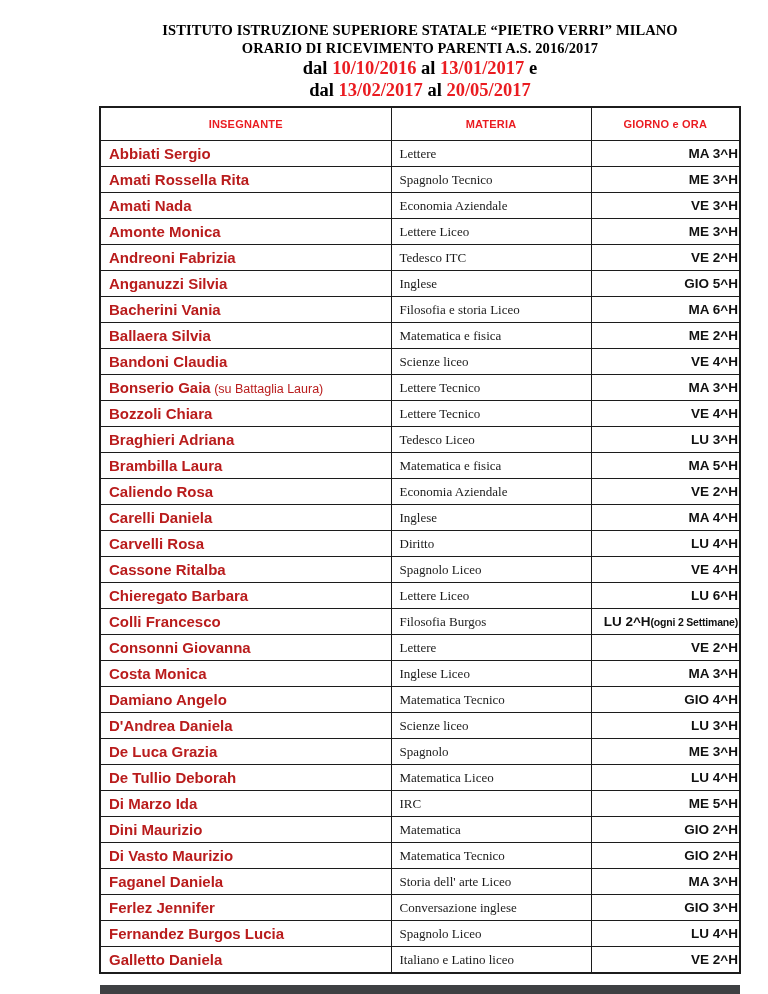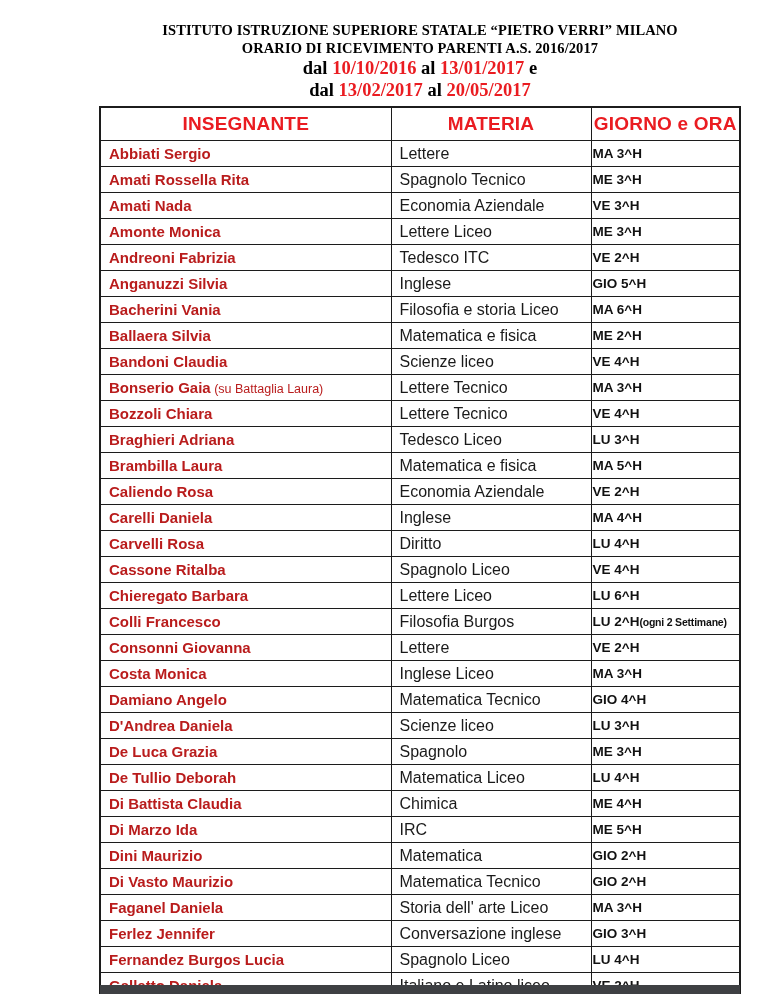--- a/index.html
+++ b/index.html
@@ -44,45 +44,46 @@
     border: 1px solid #1c1c1c;
     overflow: hidden;
     white-space: nowrap;
   }
   col.c1 { width: 291px; }
   col.c2 { width: 200px; }
   col.c3 { width: 149px; }
   th {
     height: 30px;
     color: #ea1c21;
-    font-size: 19px;
+    font-size: 11px;
     font-weight: bold;
     text-align: center;
     letter-spacing: 0.2px;
   }
   td { height: 23px; }
   td.name {
     font-weight: bold;
     font-size: 15px;
     padding-left: 8px;
     color: #b91c1c;
   }
   td.name .note {
     font-size: 12.5px;
     font-weight: normal;
   }
   td.materia {
-    font-size: 16px;
+    font-size: 13px;
     padding-left: 8px;
     color: #1a1a1a;
+    font-family: Liberation Serif, serif;
   }
   td.orario {
     font-weight: bold;
     font-size: 13.5px;
-    text-align: left;
+    text-align: right;
     color: #111;
   }
   td.orario .note {
     font-size: 10.5px;
     font-weight: bold;
     letter-spacing: -0.2px;
   }
   .next-page-edge {
     position: absolute;
     left: 64px;
@@ -237,25 +238,20 @@
           <td class="name"><span>De Luca Grazia</span></td>
           <td class="materia">Spagnolo</td>
           <td class="orario"><span>ME 3^H</span></td>
         </tr>
         <tr>
           <td class="name"><span>De Tullio Deborah</span></td>
           <td class="materia">Matematica Liceo</td>
           <td class="orario"><span>LU 4^H</span></td>
         </tr>
         <tr>
-          <td class="name"><span>Di Battista Claudia</span></td>
-          <td class="materia">Chimica</td>
-          <td class="orario"><span>ME 4^H</span></td>
-        </tr>
-        <tr>
           <td class="name"><span>Di Marzo Ida</span></td>
           <td class="materia">IRC</td>
           <td class="orario"><span>ME 5^H</span></td>
         </tr>
         <tr>
           <td class="name"><span>Dini Maurizio</span></td>
           <td class="materia">Matematica</td>
           <td class="orario"><span>GIO 2^H</span></td>
         </tr>
         <tr>

